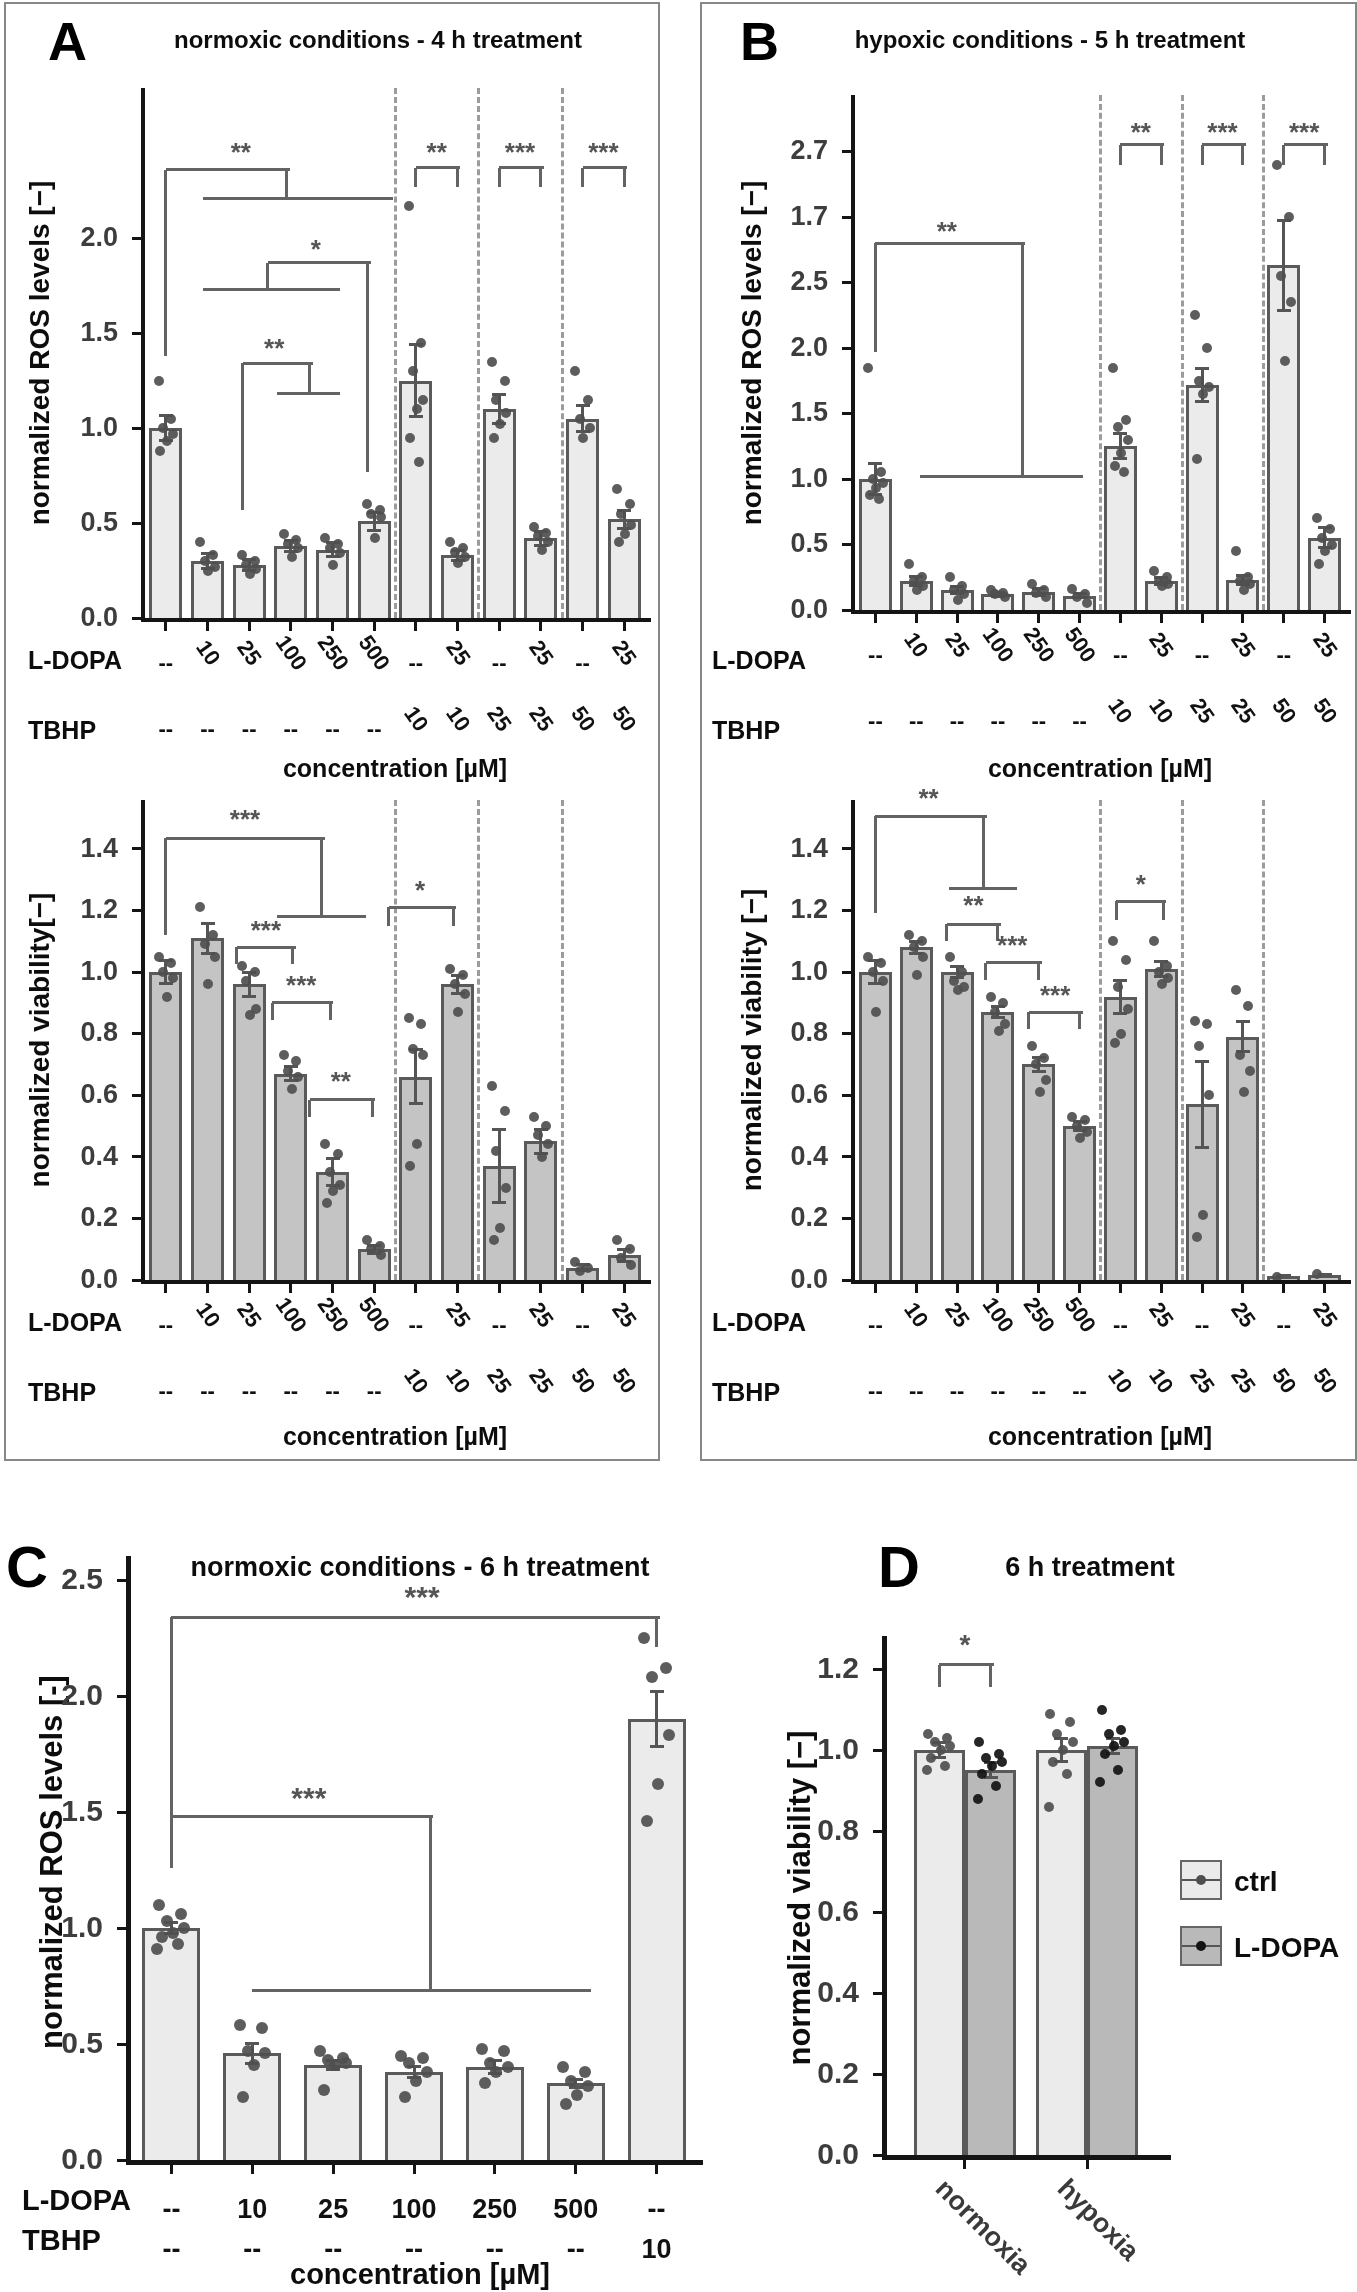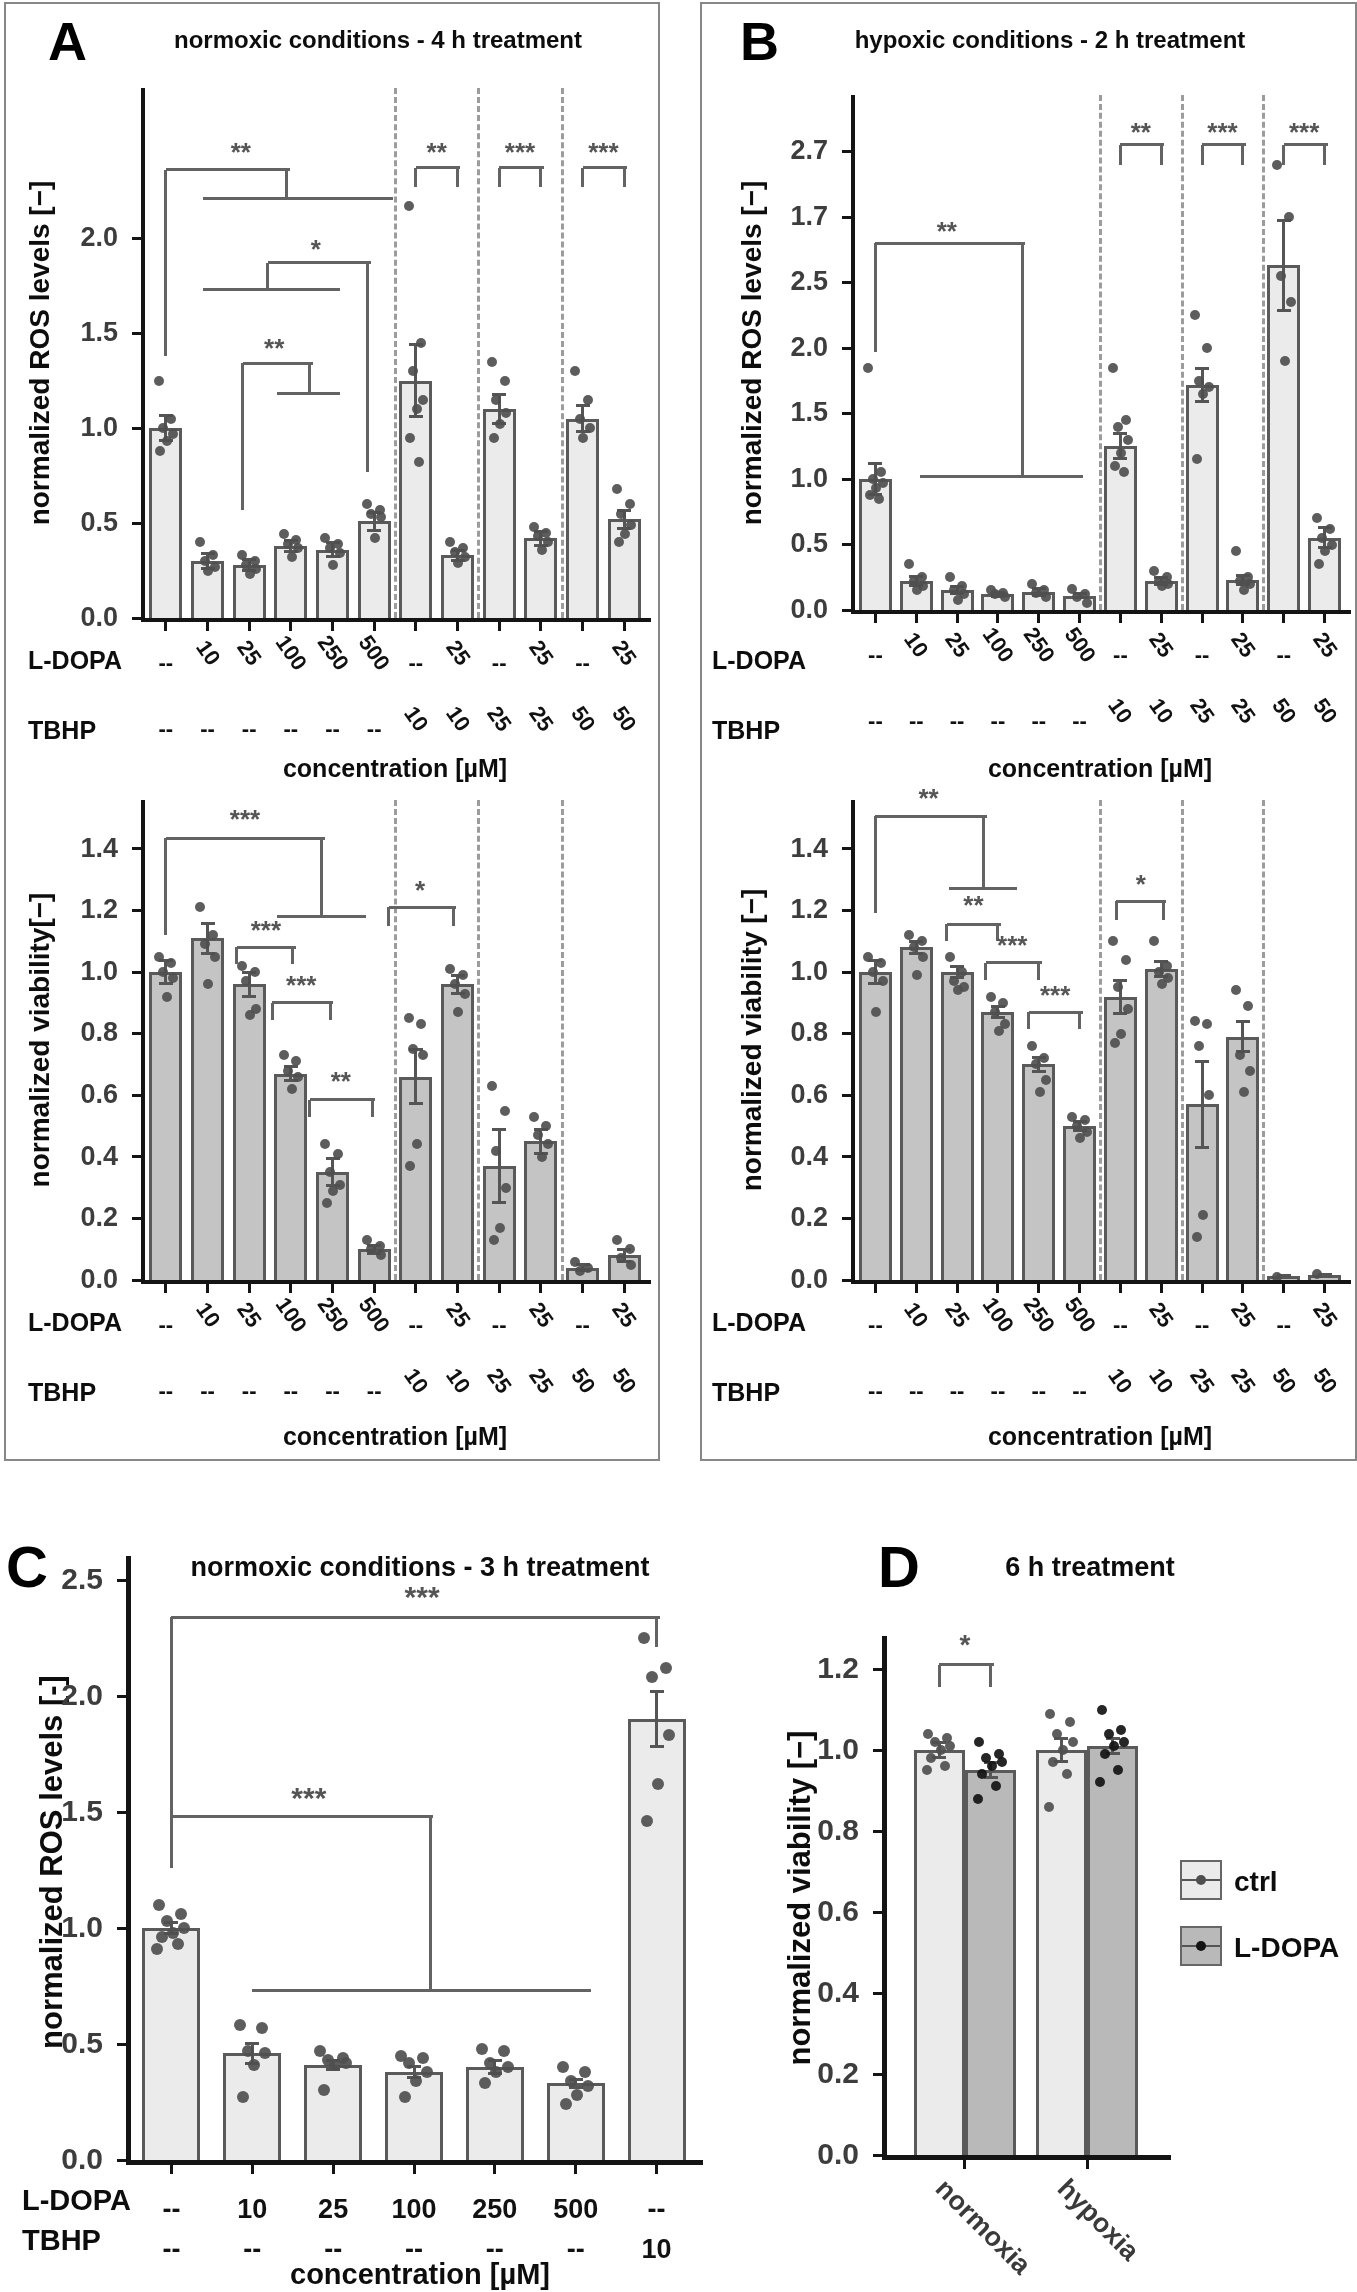--- a/index.html
+++ b/index.html
@@ -34,22 +34,22 @@
 
   <div class="pbox" style="left:4px;top:2px;width:652px;height:1455px;"></div>
   <div class="pbox" style="left:700px;top:2px;width:653px;height:1455px;"></div>
 
   <div class="pletter" style="left:48px;top:14px;font-size:54px;">A</div>
   <div class="pletter" style="left:740px;top:14px;font-size:54px;">B</div>
   <div class="pletter" style="left:6px;top:1538px;font-size:58px;">C</div>
   <div class="pletter" style="left:878px;top:1538px;font-size:58px;">D</div>
 
   <div class="ptitle" style="left:378px;top:26px;font-size:24px;">normoxic conditions - 4 h treatment</div>
-  <div class="ptitle" style="left:1050px;top:26px;font-size:24px;">hypoxic conditions - 2 h treatment</div>
-  <div class="ptitle" style="left:420px;top:1552px;font-size:27px;">normoxic conditions - 3 h treatment</div>
+  <div class="ptitle" style="left:1050px;top:26px;font-size:24px;">hypoxic conditions - 5 h treatment</div>
+  <div class="ptitle" style="left:420px;top:1552px;font-size:27px;">normoxic conditions - 6 h treatment</div>
   <div class="ptitle" style="left:1090px;top:1552px;font-size:27px;">6 h treatment</div>
 
   <div class="ylab" style="left:40px;top:353px;font-size:28px;">normalized ROS levels [−]</div>
   <div class="ylab" style="left:40px;top:1040px;font-size:28px;">normalized viability[−]</div>
   <div class="ylab" style="left:752px;top:353px;font-size:28px;">normalized ROS levels [−]</div>
   <div class="ylab" style="left:752px;top:1040px;font-size:28px;">normalized viability [−]</div>
   <div class="ylab" style="left:52px;top:1862px;font-size:31px;">normalized ROS levels [-]</div>
   <div class="ylab" style="left:800px;top:1898px;font-size:31px;">normalized viability [−]</div>
 
   <div class="rowhead" style="left:28px;top:646px;font-size:25px;">L-DOPA</div>

